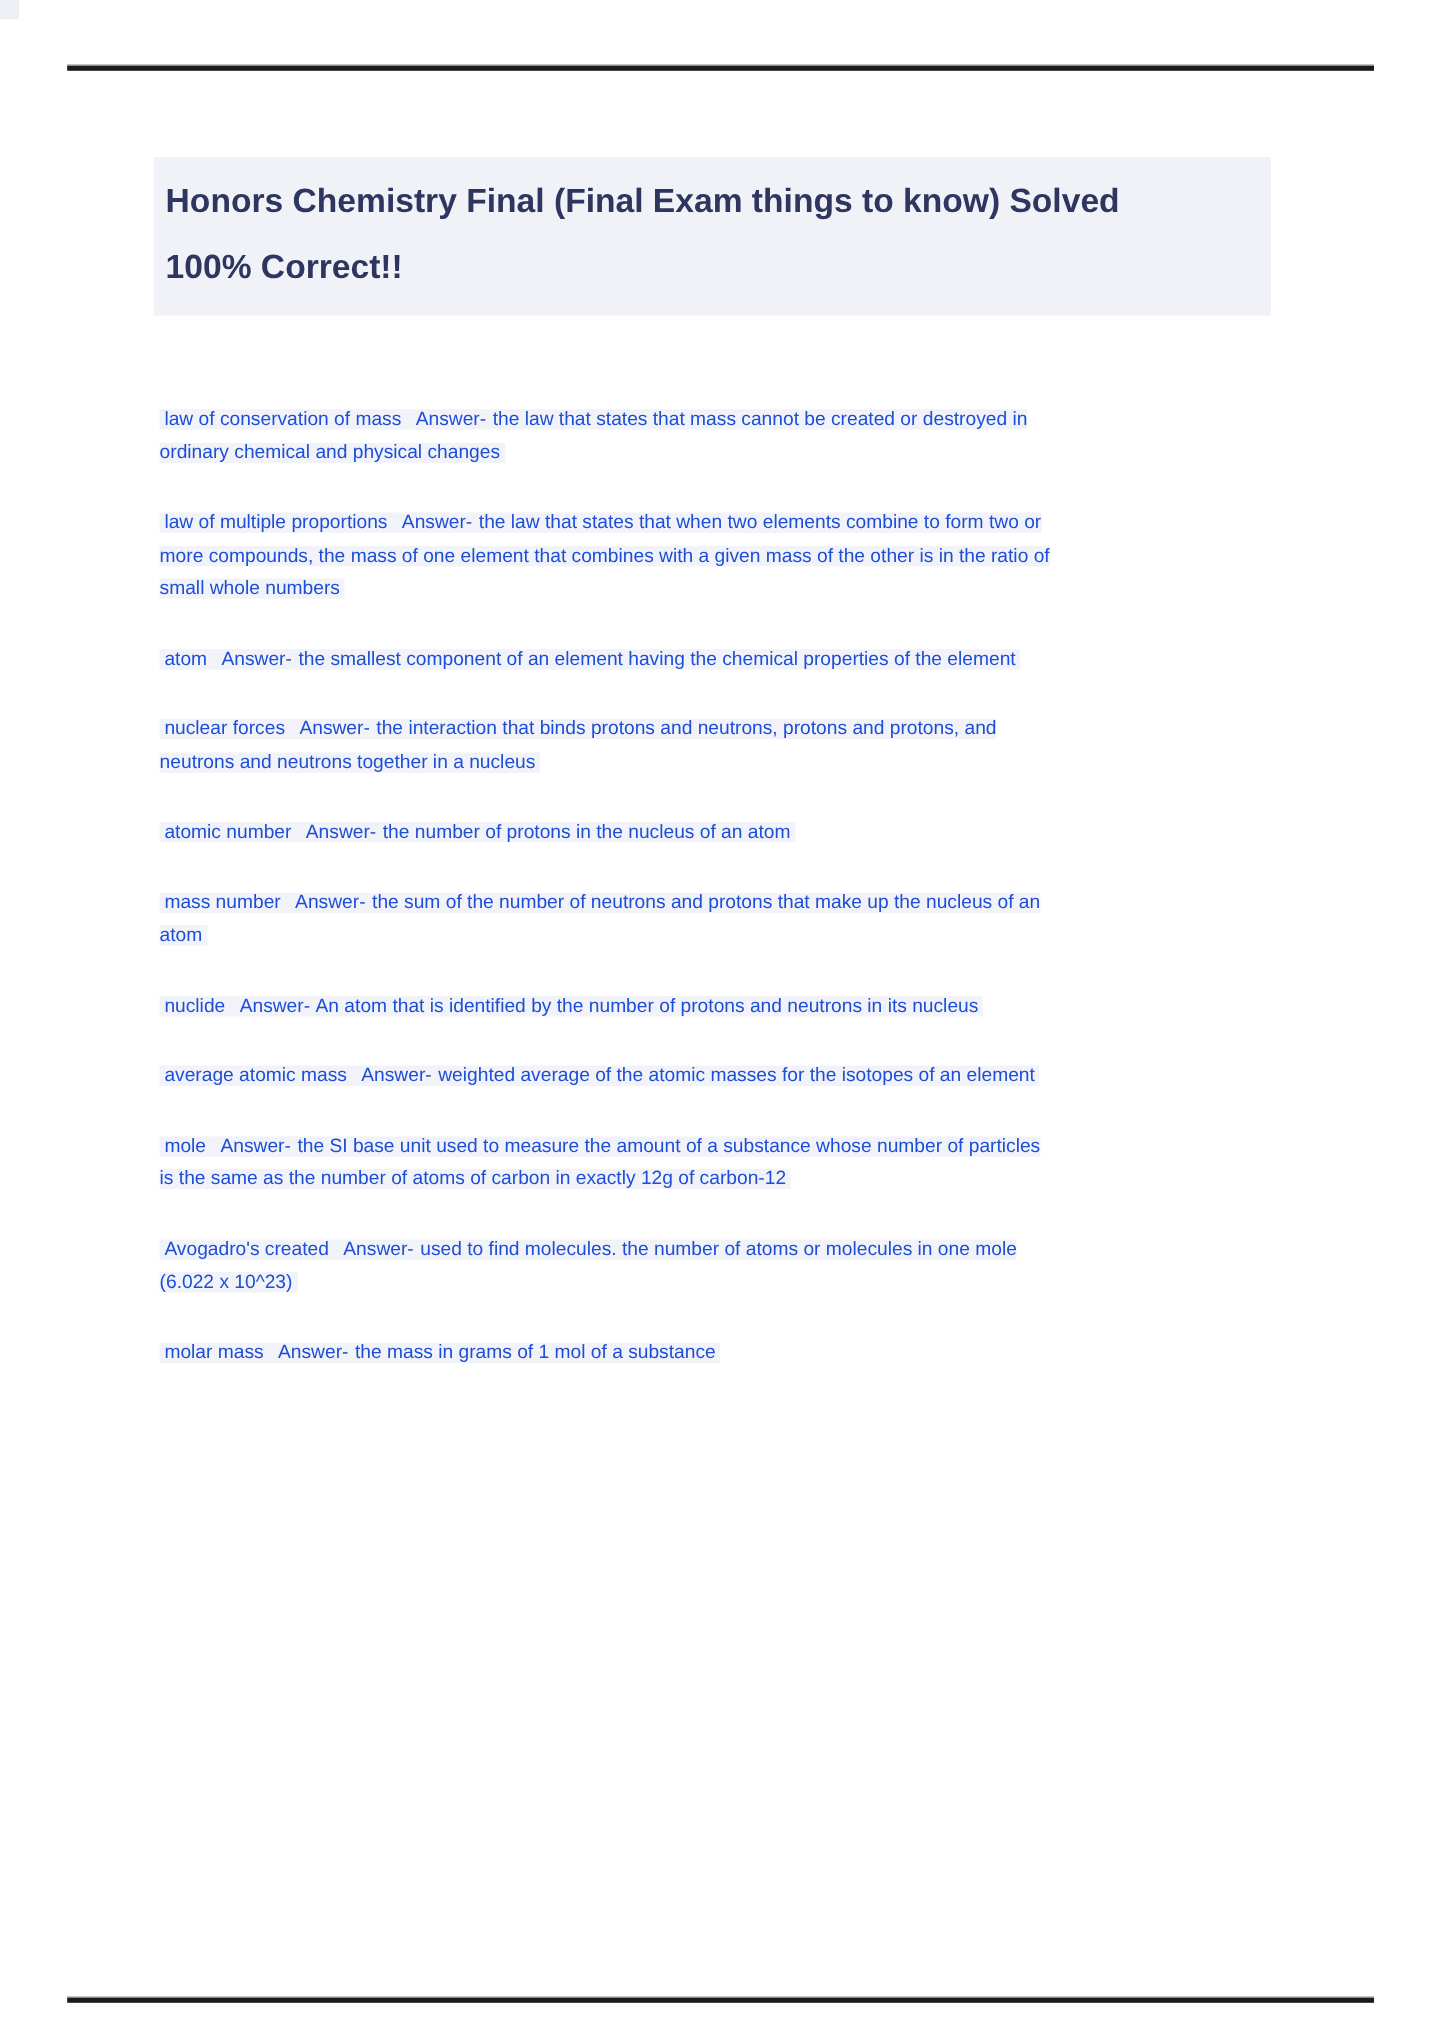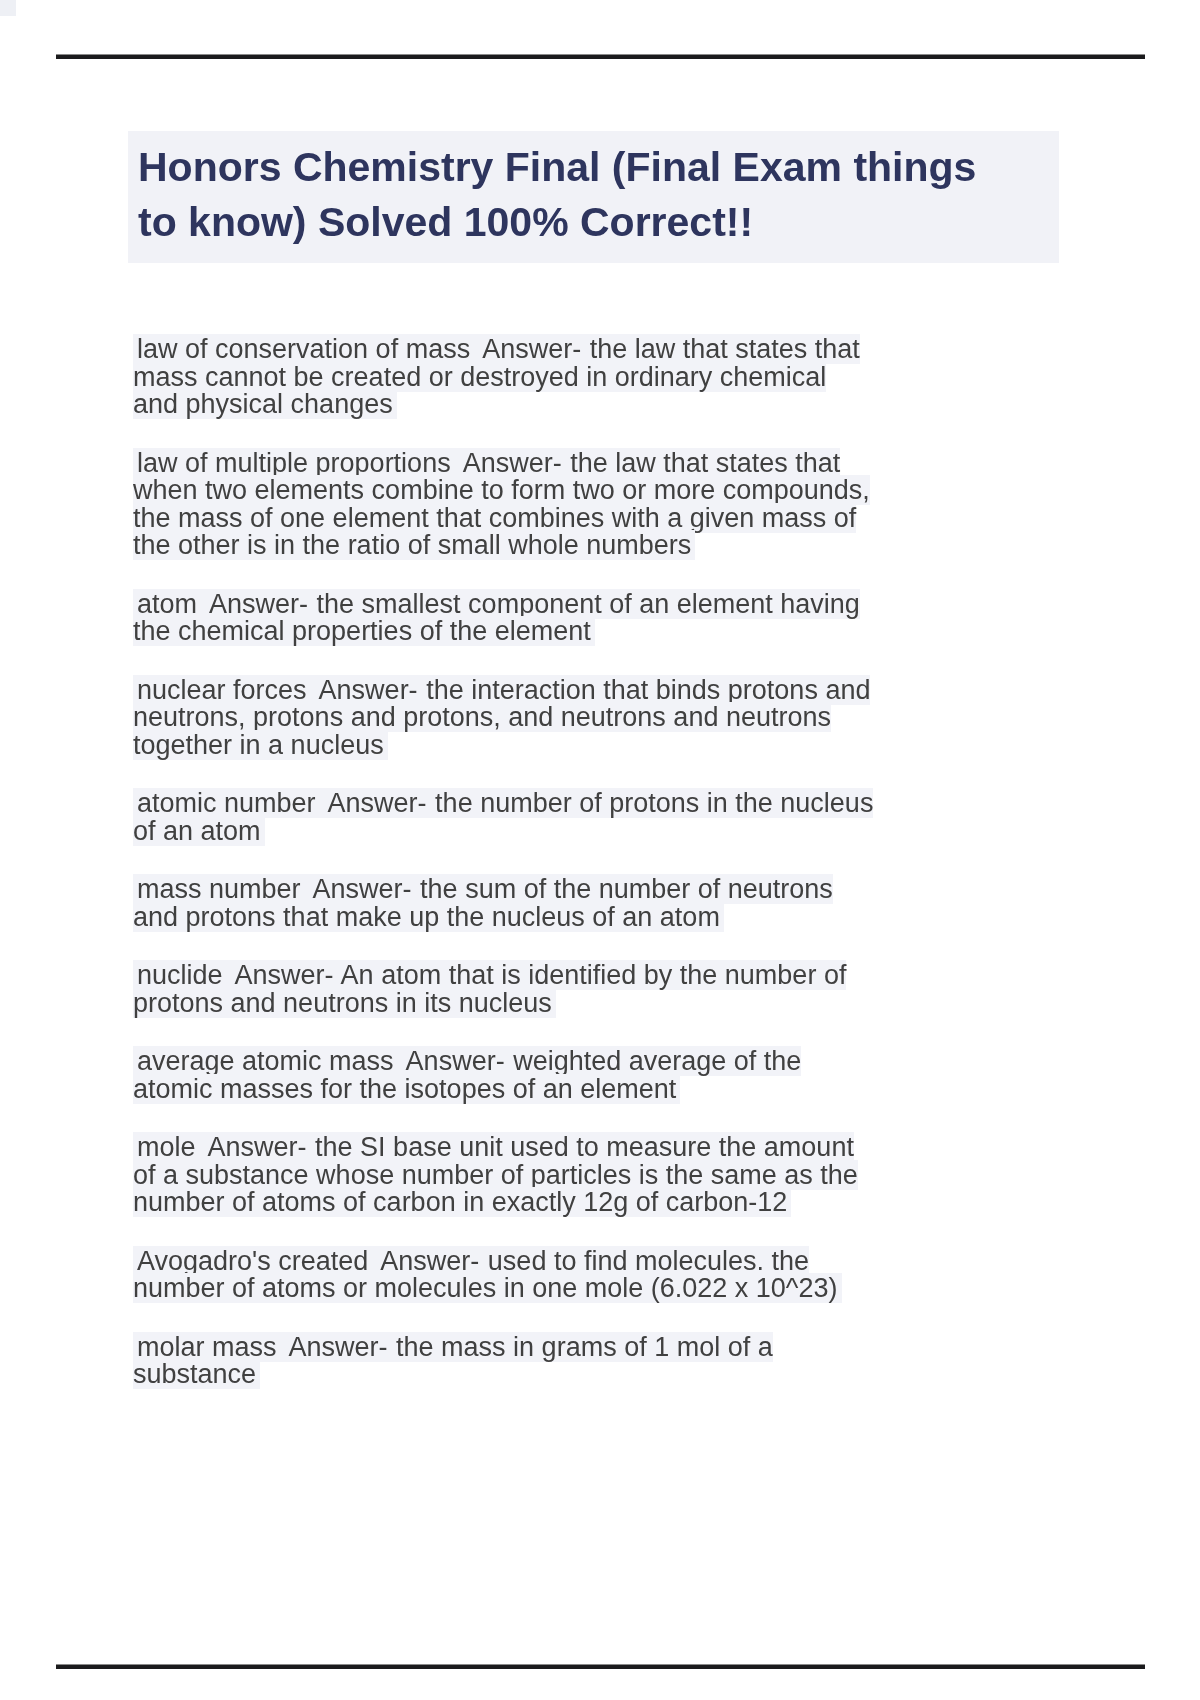--- a/index.html
+++ b/index.html
@@ -35,37 +35,37 @@
 
   .doc-title {
     position: absolute;
     left: 128px;
     top: 131px;
     width: 845px;
     margin: 0;
     padding: 9px 76px 13px 10px;
     background: #f1f2f7;
     color: #2e355e;
-    font-size: 41px;
+    font-size: 28px;
     font-weight: bold;
     line-height: 55px;
     letter-spacing: 0px;
   }
 
   .qa-list {
     position: absolute;
     left: 133px;
     top: 336px;
     width: 762px;
   }
   .qa-item {
     margin: 0 18px 31px 0;
-    font-size: 27px;
+    font-size: 16px;
     line-height: 27.5px;
-    color: #404040;
+    color: #1d4ed8;
   }
   .qa-item .hl {
     background: #f2f3f8;
   }
   .qa-term {
     padding-left: 4px;
     padding-right: 12px;
   }
   .answer-prefix {
     padding-right: 1px;

